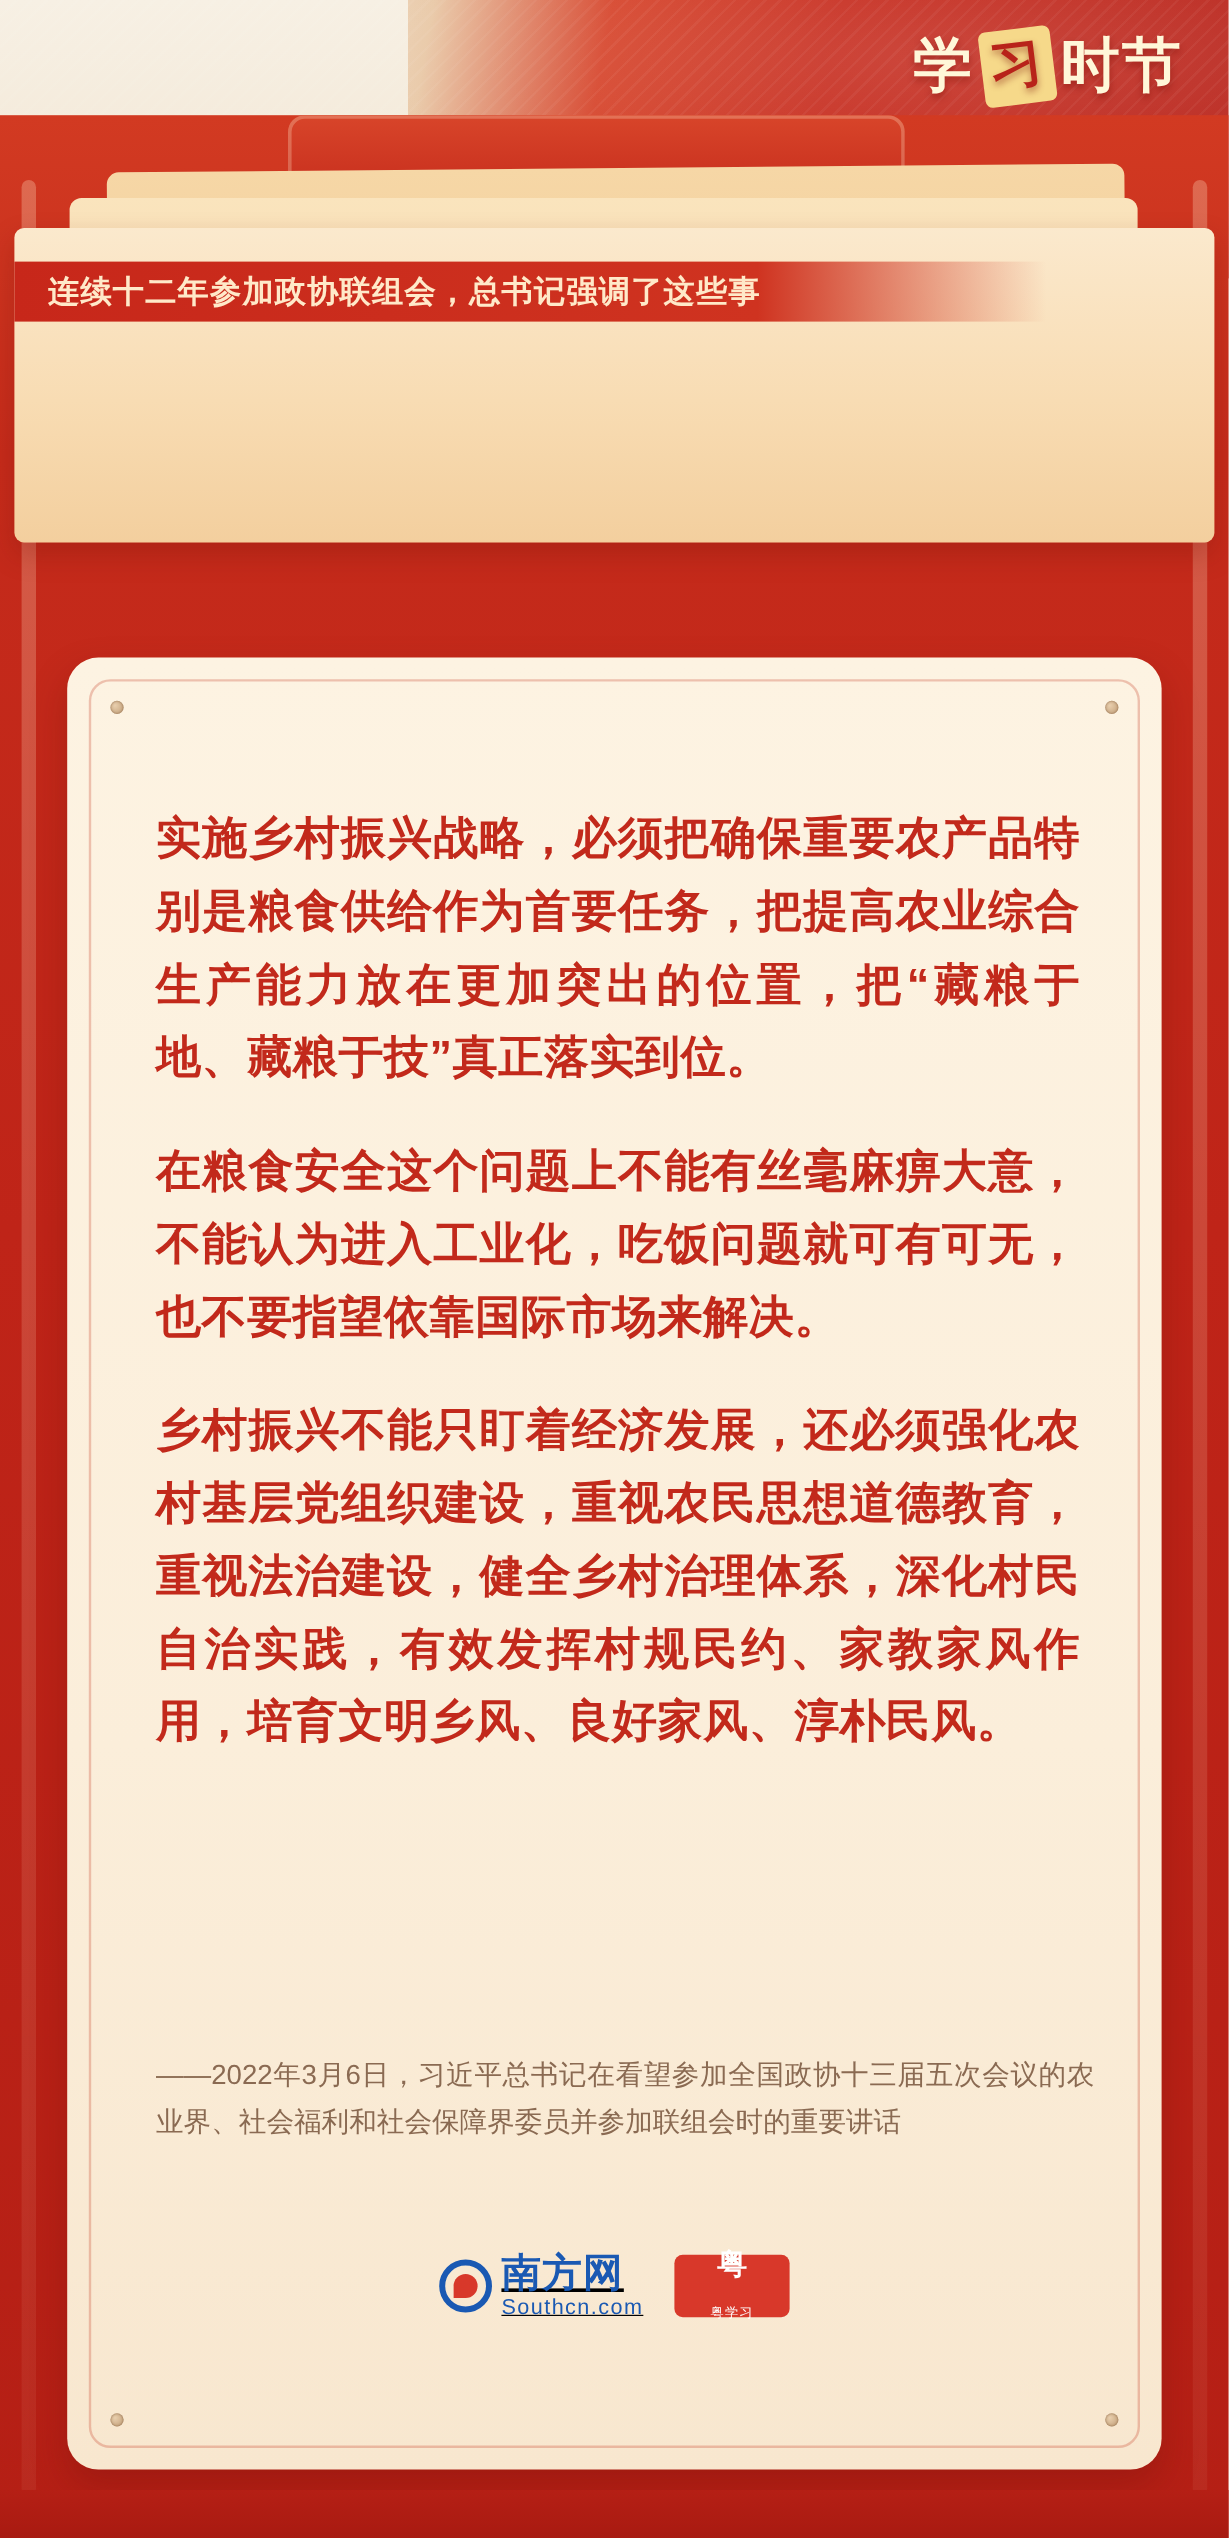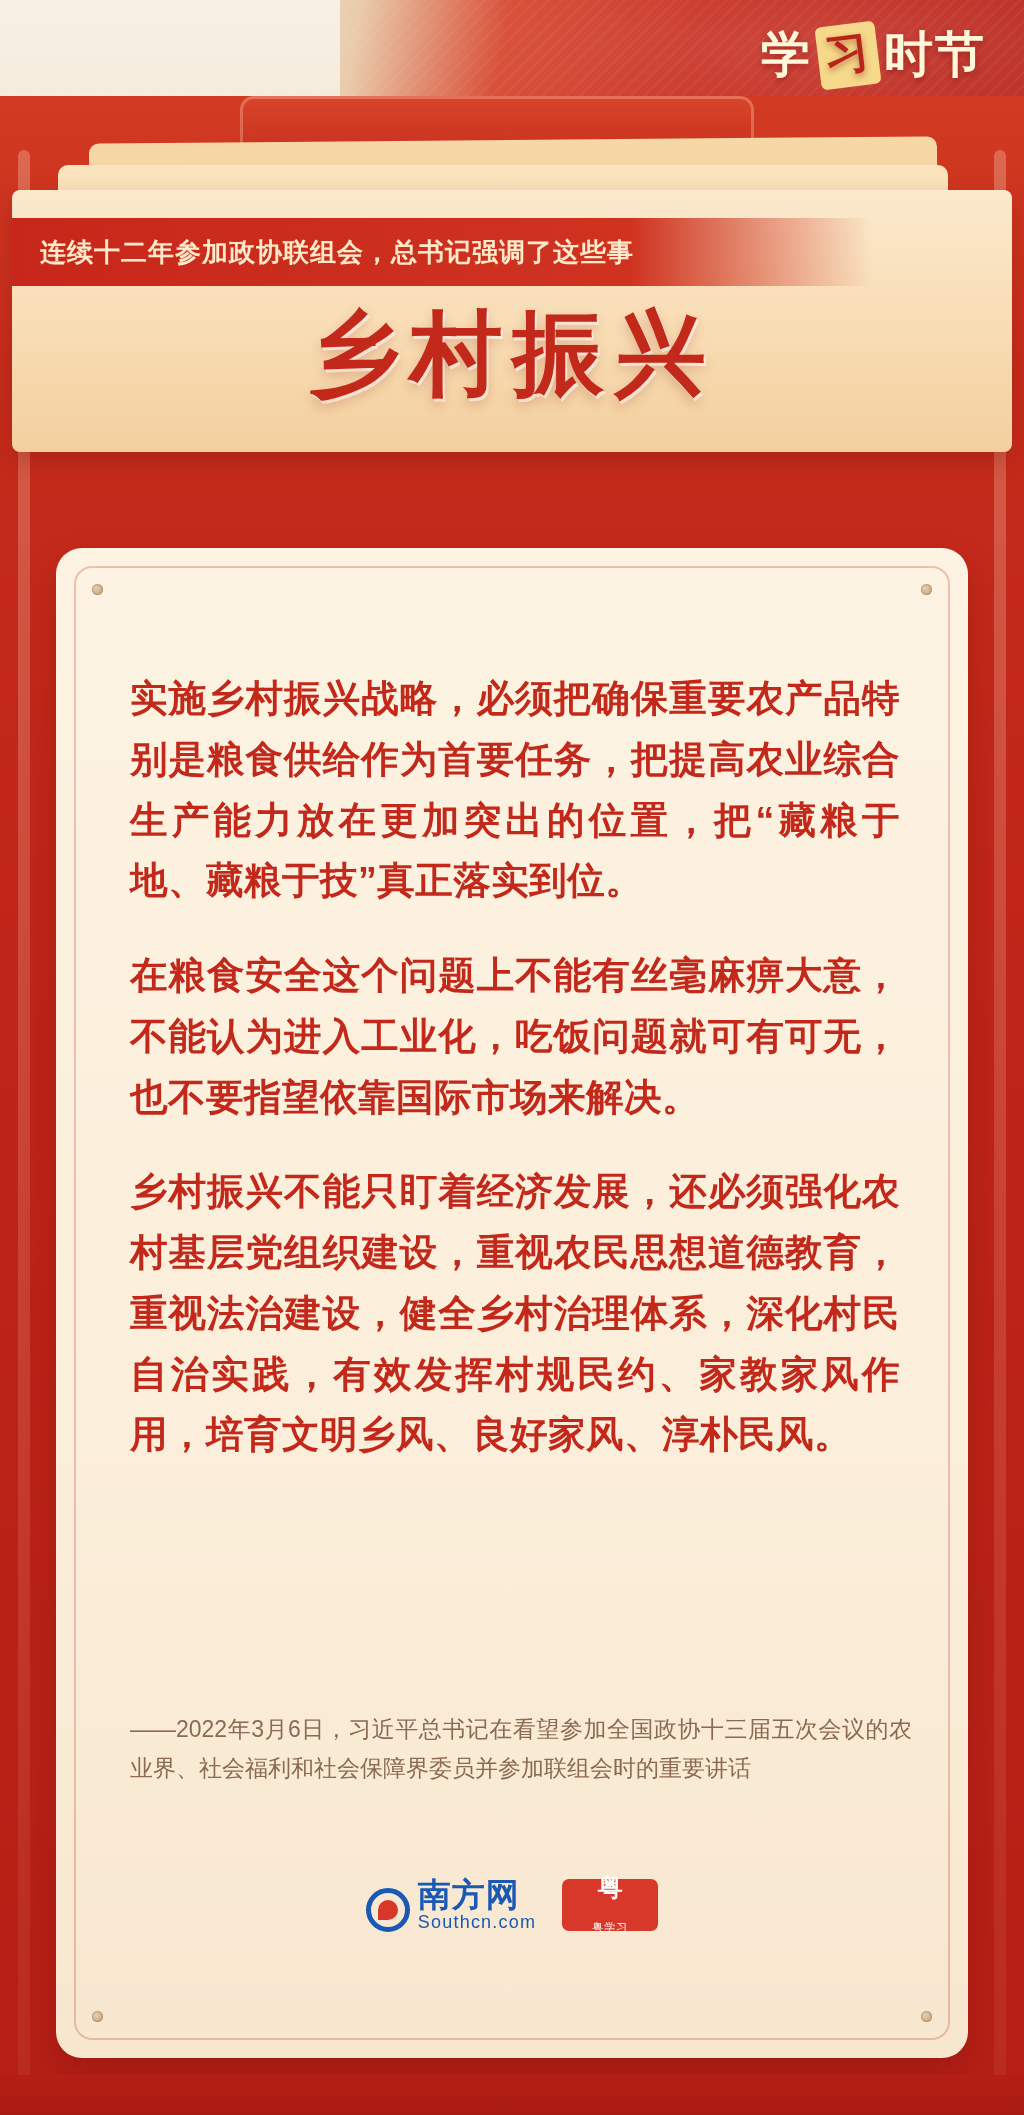--- a/index.html
+++ b/index.html
@@ -117,21 +117,21 @@
     position: absolute;
     left: 12px; top: 190px;
     width: 1000px; height: 262px;
     background: linear-gradient(180deg,#fbe9cd 0%, #f8dcb3 55%, #f3cf9e 100%);
     border-radius: 8px;
     box-shadow: 0 10px 22px rgba(120,20,10,.28);
   }
   .head-ribbon {
     position: absolute;
     left: 0; top: 28px;
-    width: 860px; height: 68px;
+    width: 860px; height: 50px;
     background: linear-gradient(90deg,#c7271a 0%, #cf3320 72%, rgba(207,51,32,0) 100%);
     display: flex;
     align-items: center;
   }
   .head-ribbon span {
     color: #ffe9c9;
     font-size: 26px;
     font-weight: bold;
     letter-spacing: 1px;
     padding-left: 28px;
@@ -205,22 +205,23 @@
   .logos {
     position: absolute;
     left: 0; right: 0; top: 1330px;
     display: flex;
     justify-content: center;
     align-items: center;
     gap: 26px;
   }
   .logo-southcn {
     display: flex;
-    align-items: flex-end;
+    align-items: center;
     gap: 8px;
+    text-decoration: underline;
   }
   .logo-southcn .mark {
     width: 44px; height: 44px;
     border-radius: 50%;
     border: 5px solid #1a59b3;
     box-sizing: border-box;
     position: relative;
   }
   .logo-southcn .mark::after {
     content: "";
@@ -296,21 +297,20 @@
     <span>时节</span>
   </div>
 
   <div class="paper-stack-a"></div>
   <div class="paper-stack-b"></div>
 
   <div class="head-card">
     <div class="head-ribbon">
       <span>连续十二年参加政协联组会，总书记强调了这些事</span>
     </div>
-    <div class="head-title">乡村振兴</div>
   </div>
 
   <div class="content-card">
     <div class="content-inner"></div>
     <div class="screw tl"></div>
     <div class="screw tr"></div>
     <div class="screw bl"></div>
     <div class="screw br"></div>
 
     <div class="paras">

